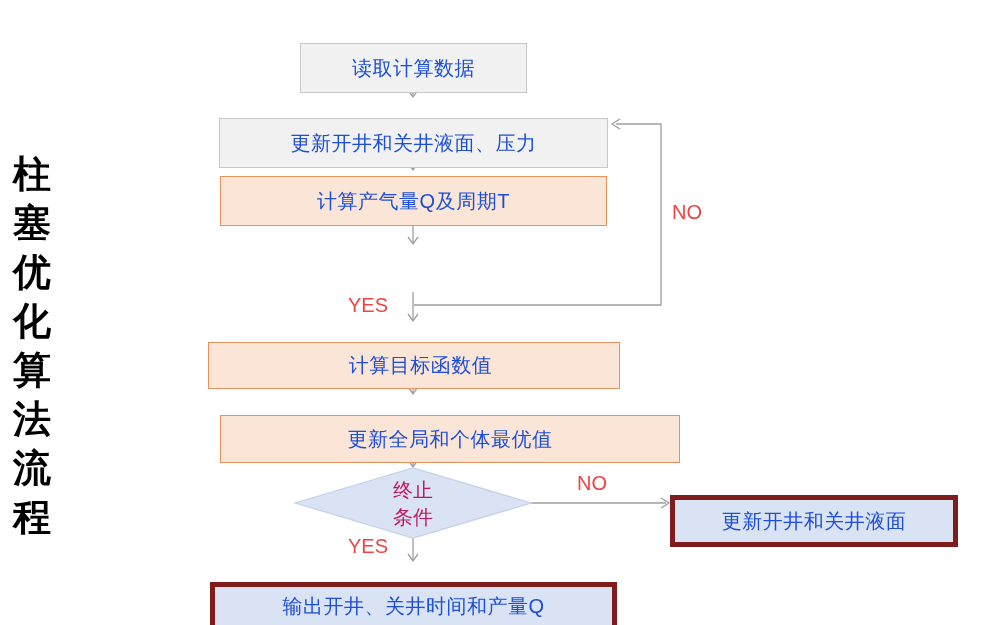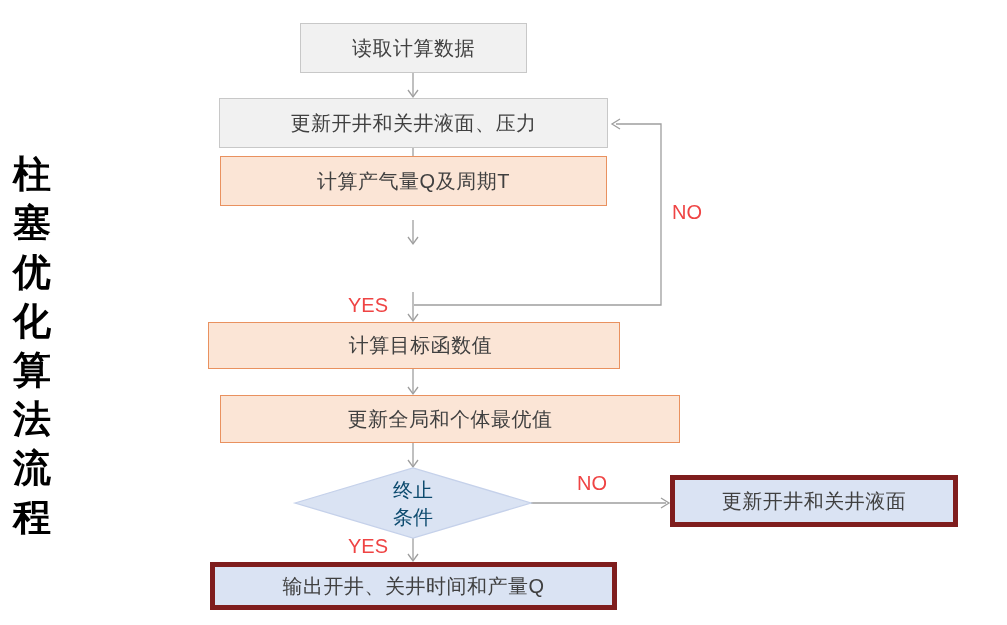--- a/index.html
+++ b/index.html
@@ -33,39 +33,40 @@
     word-break: break-all;
     text-align: center;
   }
   .node {
     position: absolute;
     box-sizing: border-box;
     display: flex;
     align-items: center;
     justify-content: center;
     font-size: 20px;
-    color: #404040;
+    color: #1d4ed8;
     text-align: center;
     letter-spacing: 0.5px;
+    margin-top: 20px;
   }
   .node--gray   { background: #f1f1f1; border: 1px solid #c8c8c8; }
   .node--orange { background: #fbe5d6; border: 1px solid #e9915f; }
   .node--blue   { background: #dae3f3; border: 5px solid #7f1d1d; }
   .diamond-label {
     position: absolute;
     left: 353px;
     top: 477px;
     width: 120px;
     height: 54px;
     display: flex;
     align-items: center;
     justify-content: center;
     font-size: 20px;
     line-height: 27px;
-    color: #0c4a6e;
+    color: #be185d;
     white-space: pre-line;
     text-align: center;
   }
   .branch-label {
     position: absolute;
     font-size: 20px;
     color: #ef4444;
     text-align: center;
   }
   #label-yes-q  { left: 348px; top: 294px; }

